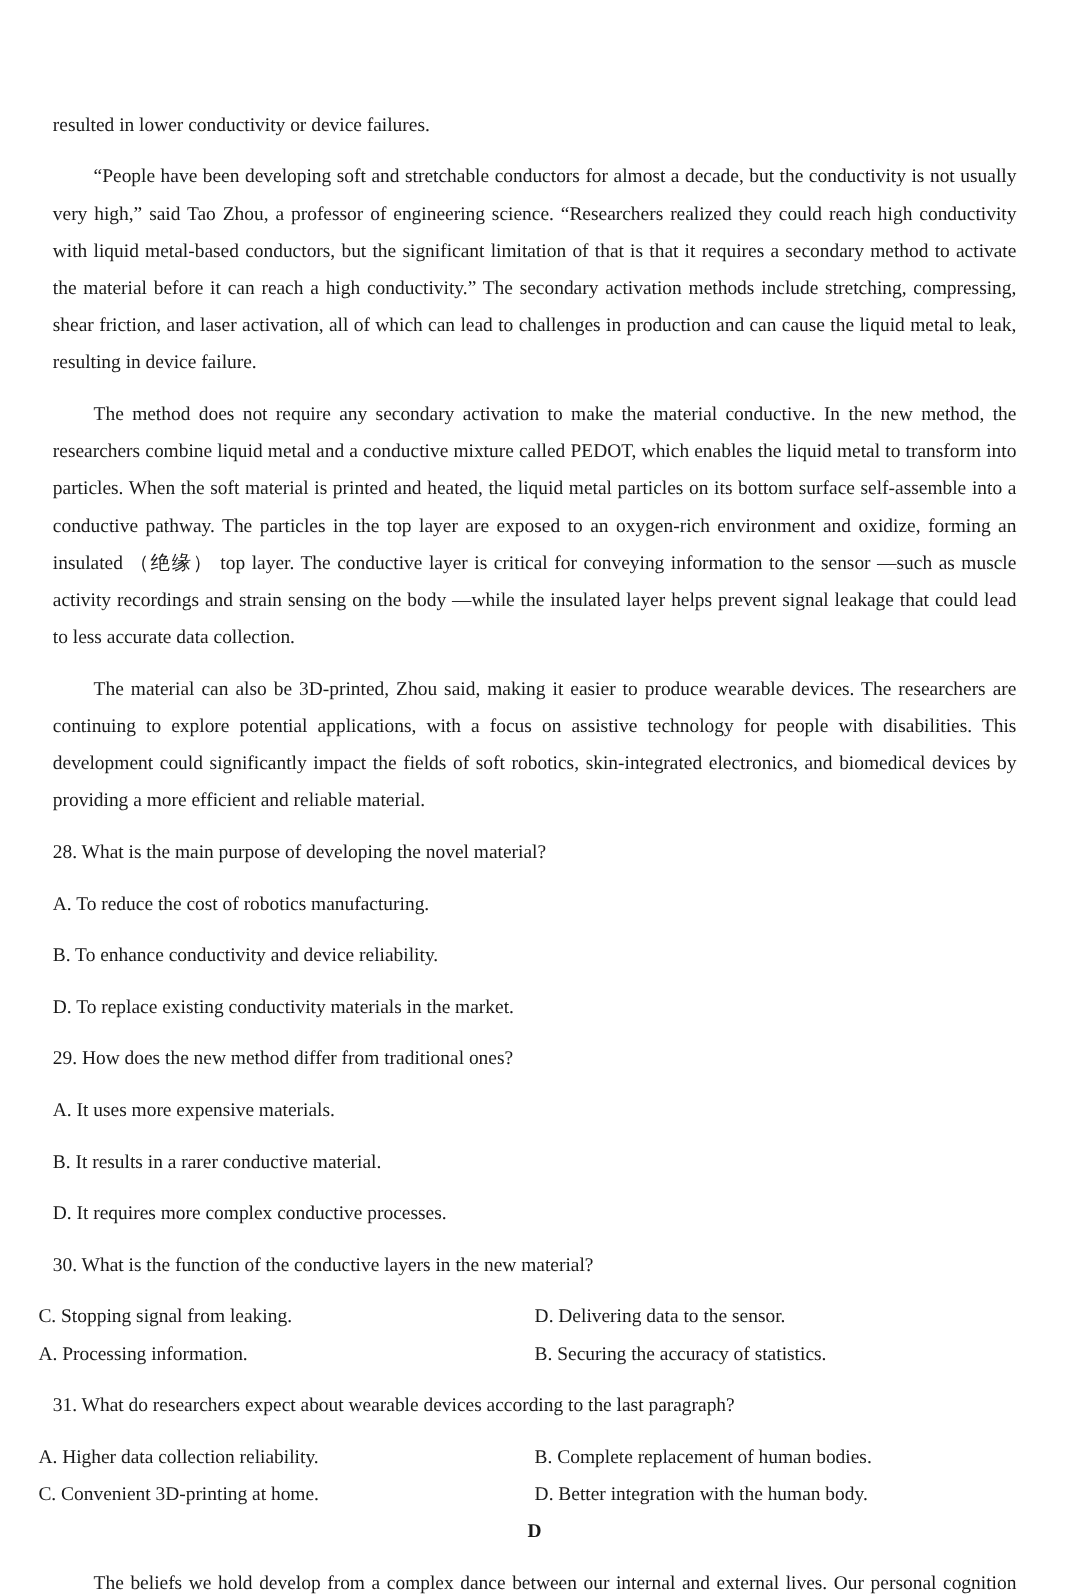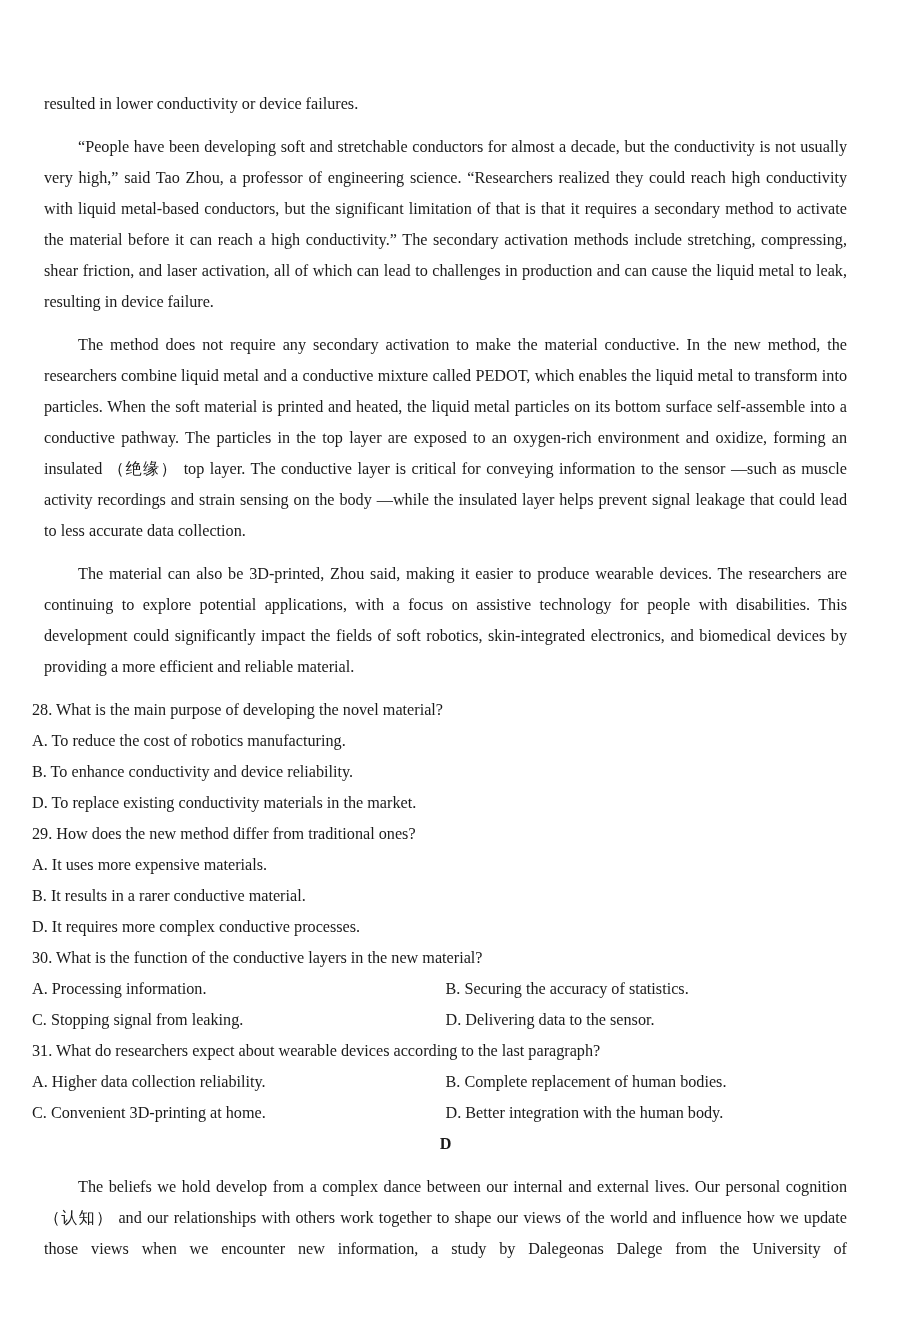--- a/index.html
+++ b/index.html
@@ -4,21 +4,21 @@
 <style>
   html, body { margin: 0; padding: 0; background: #ffffff; }
   body { width: 900px; height: 1329px; overflow: hidden; position: relative; }
   .page {
     position: absolute; left: 32px; top: 77px; width: 827px;
     font-family: "Liberation Serif", "DejaVu Serif", serif;
     font-size: 16.2px; line-height: 31px; color: #1a1a1a;
   }
   .para { margin: 12px; text-align: justify; text-align-last: left; }
   .para.indent { text-indent: 34px; }
-  .line { margin: 0; white-space: nowrap; }
+  .line { margin: 12px; white-space: nowrap; }
   .row { display: flex; margin: 0; }
   .row .col { width: 418px; white-space: nowrap; }
   .section-title { text-align: center; font-weight: bold; margin: 0; }
   .question { margin: 0; }
 </style>
 </head>
 <body>
 
 <div class="page">
 
@@ -37,26 +37,26 @@
   <div class="question">
     <p class="line">29. How does the new method differ from traditional ones?</p>
     <p class="line">A. It uses more expensive materials.</p>
     <p class="line">B. It results in a rarer conductive material.</p>
     <p class="line">D. It requires more complex conductive processes.</p>
   </div>
 
   <div class="question">
     <p class="line">30. What is the function of the conductive layers in the new material?</p>
     <div class="row">
+      <span class="col">C. Stopping signal from leaking.</span>
+      <span class="col">D. Delivering data to the sensor.</span>
+    </div>
+    <div class="row">
       <span class="col">A. Processing information.</span>
       <span class="col">B. Securing the accuracy of statistics.</span>
-    </div>
-    <div class="row">
-      <span class="col">C. Stopping signal from leaking.</span>
-      <span class="col">D. Delivering data to the sensor.</span>
     </div>
   </div>
 
   <div class="question">
     <p class="line">31. What do researchers expect about wearable devices according to the last paragraph?</p>
     <div class="row">
       <span class="col">A. Higher data collection reliability.</span>
       <span class="col">B. Complete replacement of human bodies.</span>
     </div>
     <div class="row">

